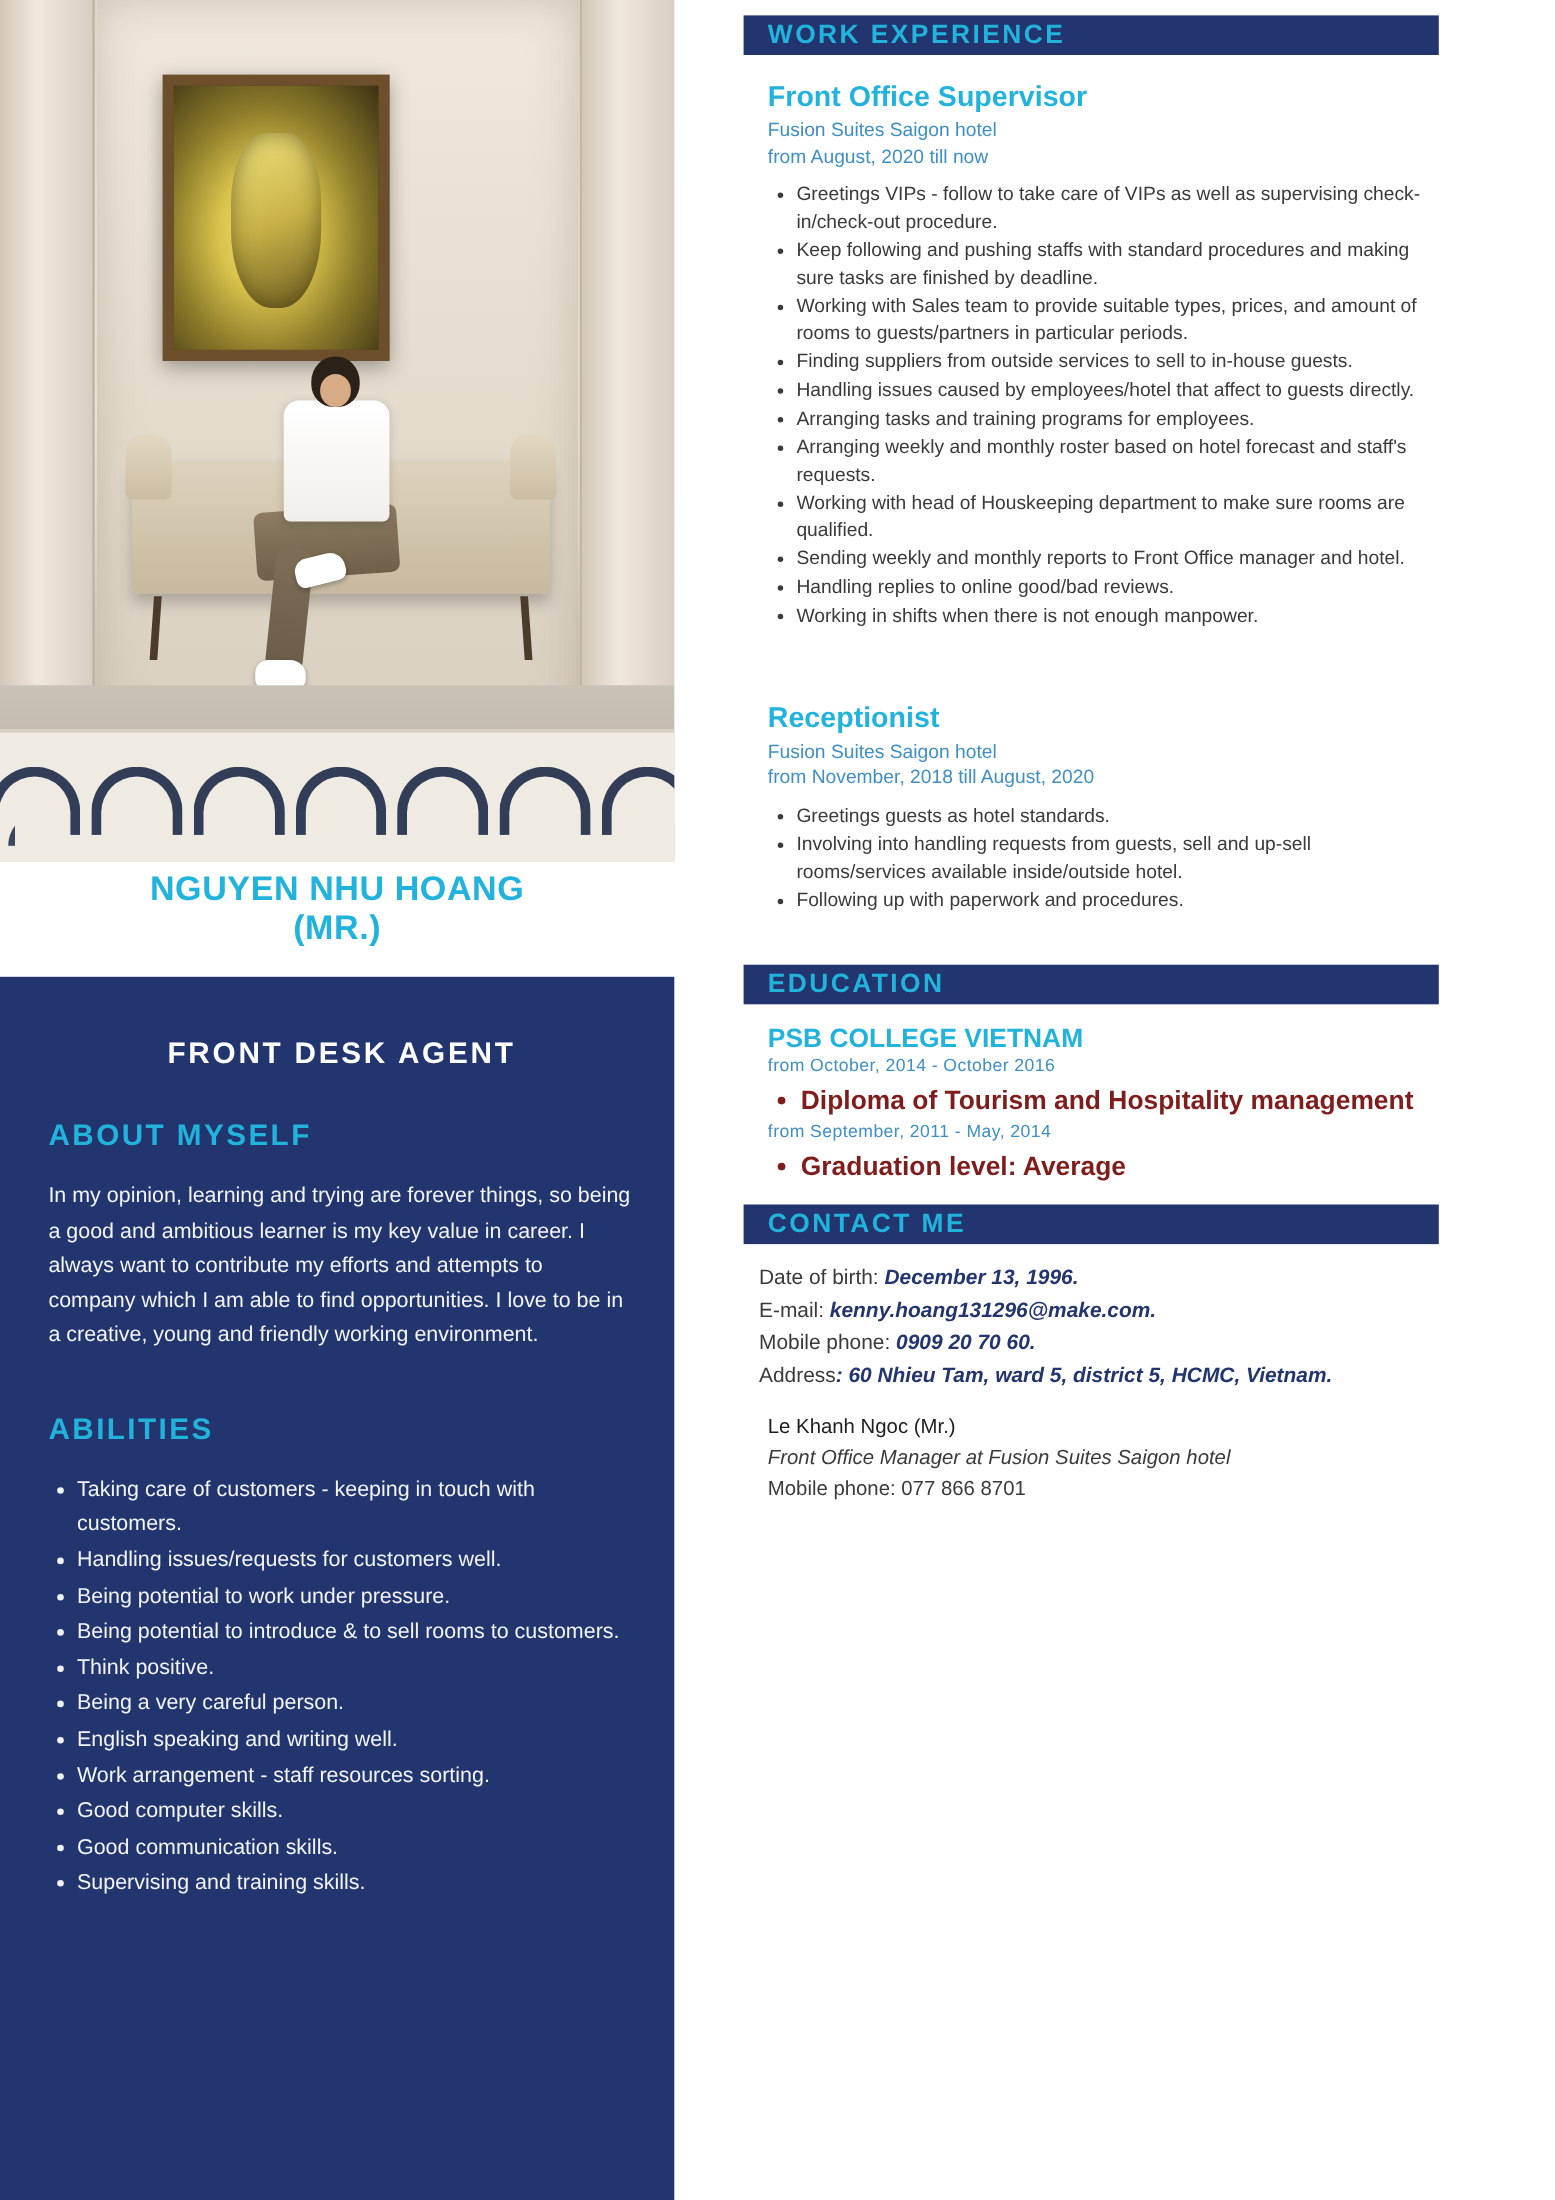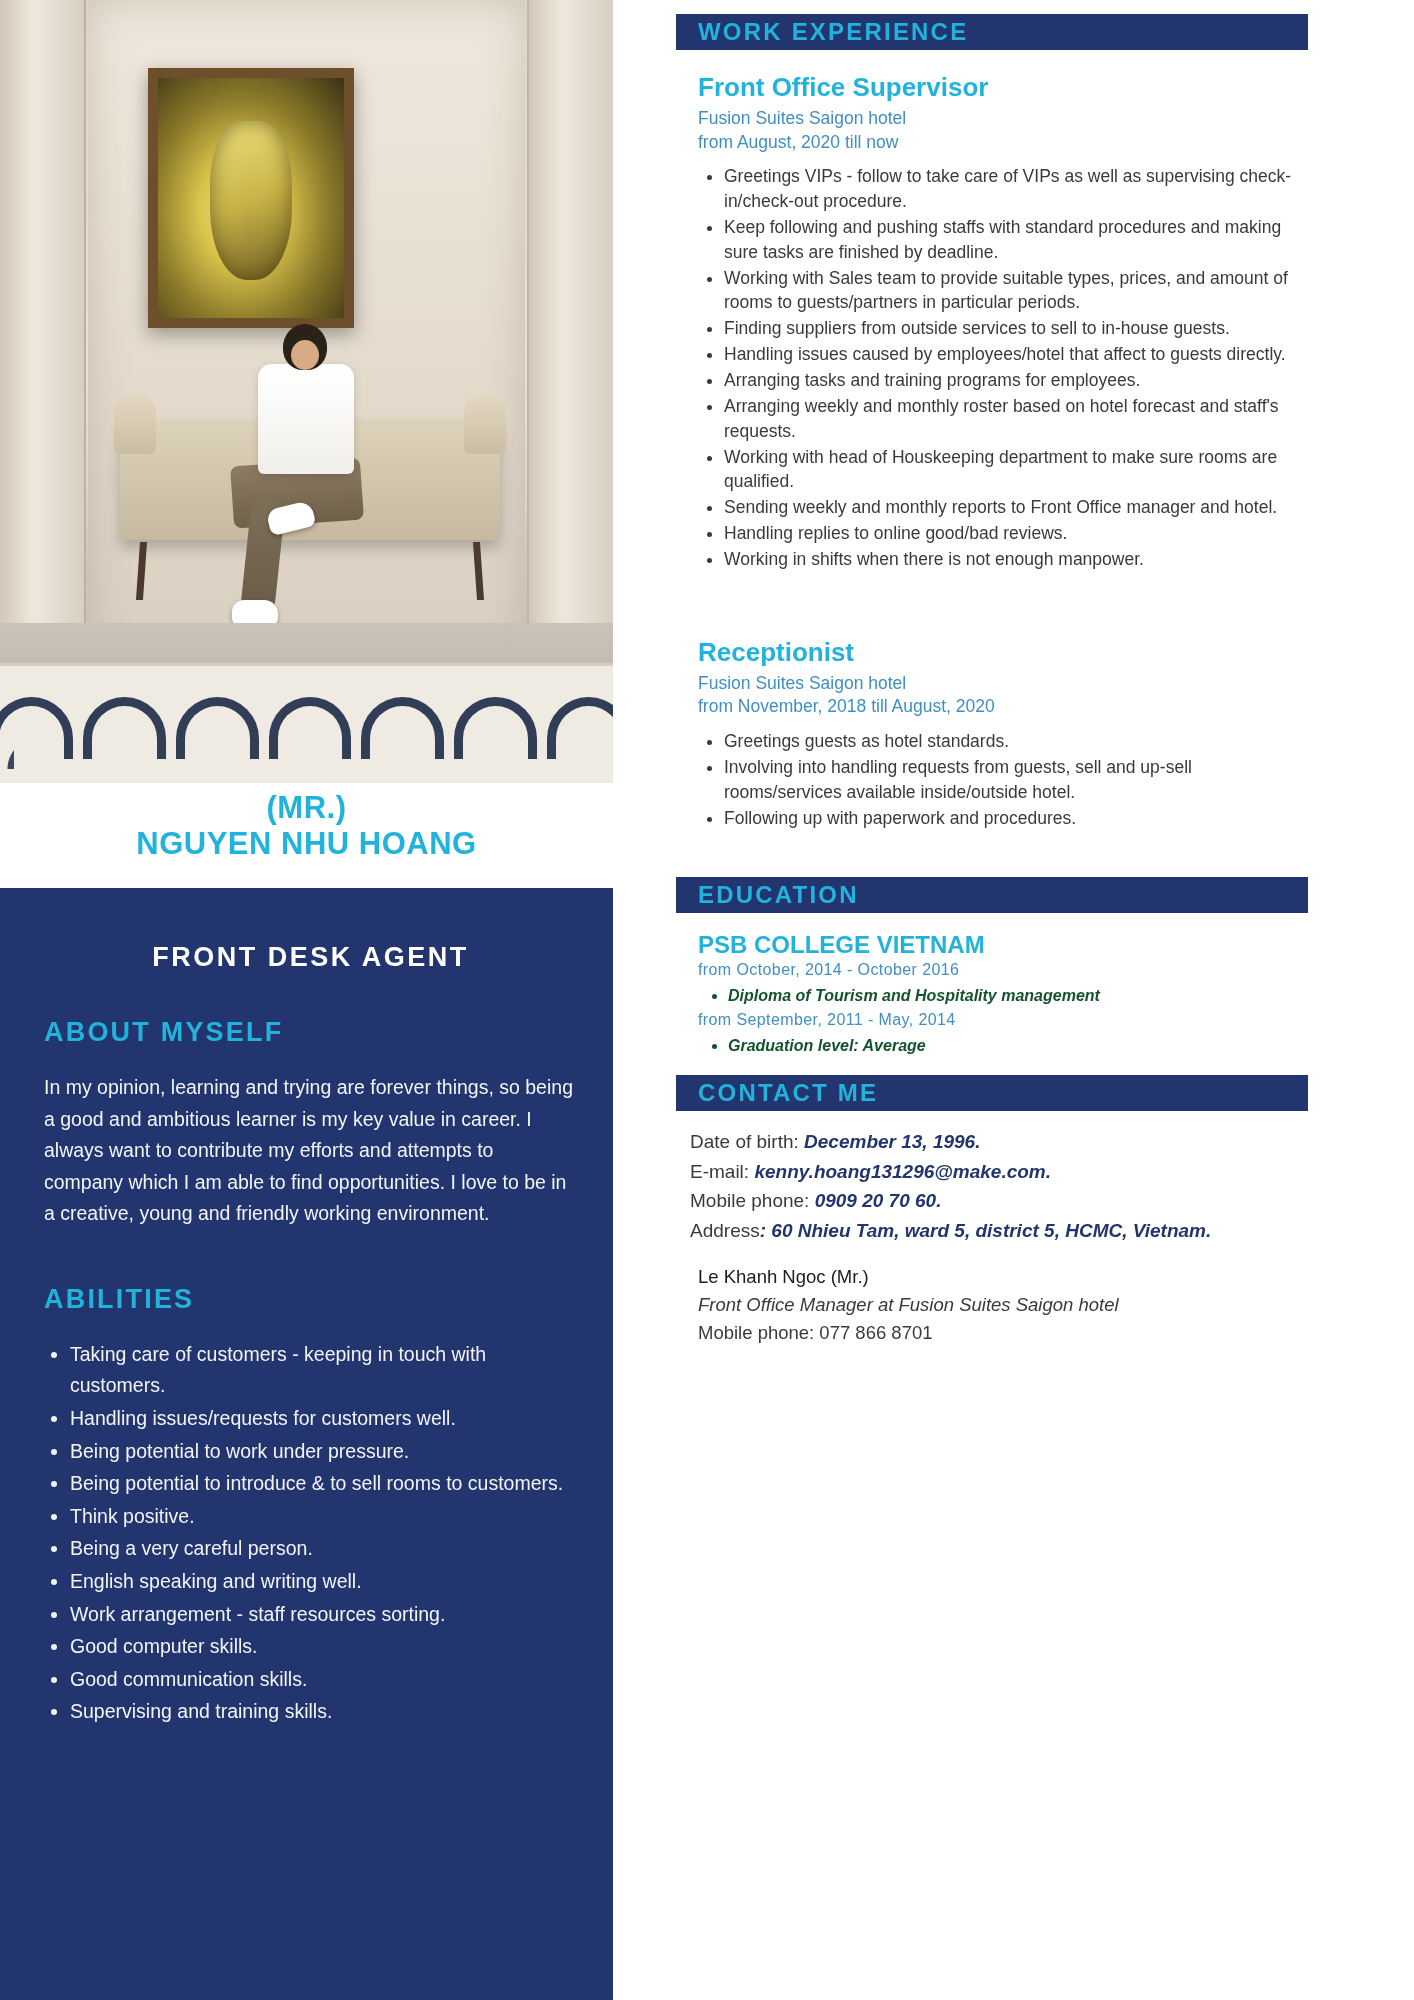--- a/index.html
+++ b/index.html
@@ -283,23 +283,22 @@
   }
   .edu-meta {
     color: #3f8fc4;
     font-size: 16px;
     letter-spacing: .4px;
     margin: 0 0 8px 22px;
   }
   .edu-bullets {
     margin: 0 0 6px 22px;
     padding-left: 30px;
-    color: #14532d;
-    font-size: 16px;
-    font-style: italic;
+    color: #7f1d1d;
+    font-size: 24px;
     font-weight: bold;
   }
 
   .contact-body {
     margin: 16px 0 18px 14px;
     font-size: 19px;
     line-height: 1.55;
     color: #3a3a3a;
   }
   .contact-body b {
@@ -356,22 +355,22 @@
               <i></i>
               <i></i>
               <i></i>
               <i></i>
           </div>
         </div>
       </div>
     </div>
 
     <div class="name-block">
+      <div class="name-line">NGUYEN NHU HOANG</div>
       <div class="name-line">(MR.)</div>
-      <div class="name-line">NGUYEN NHU HOANG</div>
     </div>
 
     <div class="blue-panel">
       <div class="job-title">FRONT DESK AGENT</div>
 
       <div class="lsec-title">ABOUT MYSELF</div>
       <p class="about-text">In my opinion, learning and trying are forever things, so being a good and ambitious learner is my key value in career. I always want to contribute my efforts and attempts to company which I am able to find opportunities. I love to be in a creative, young and friendly working environment.</p>
 
       <div class="lsec-title">ABILITIES</div>
       <ul class="abilities-list" id="abilities-list">

